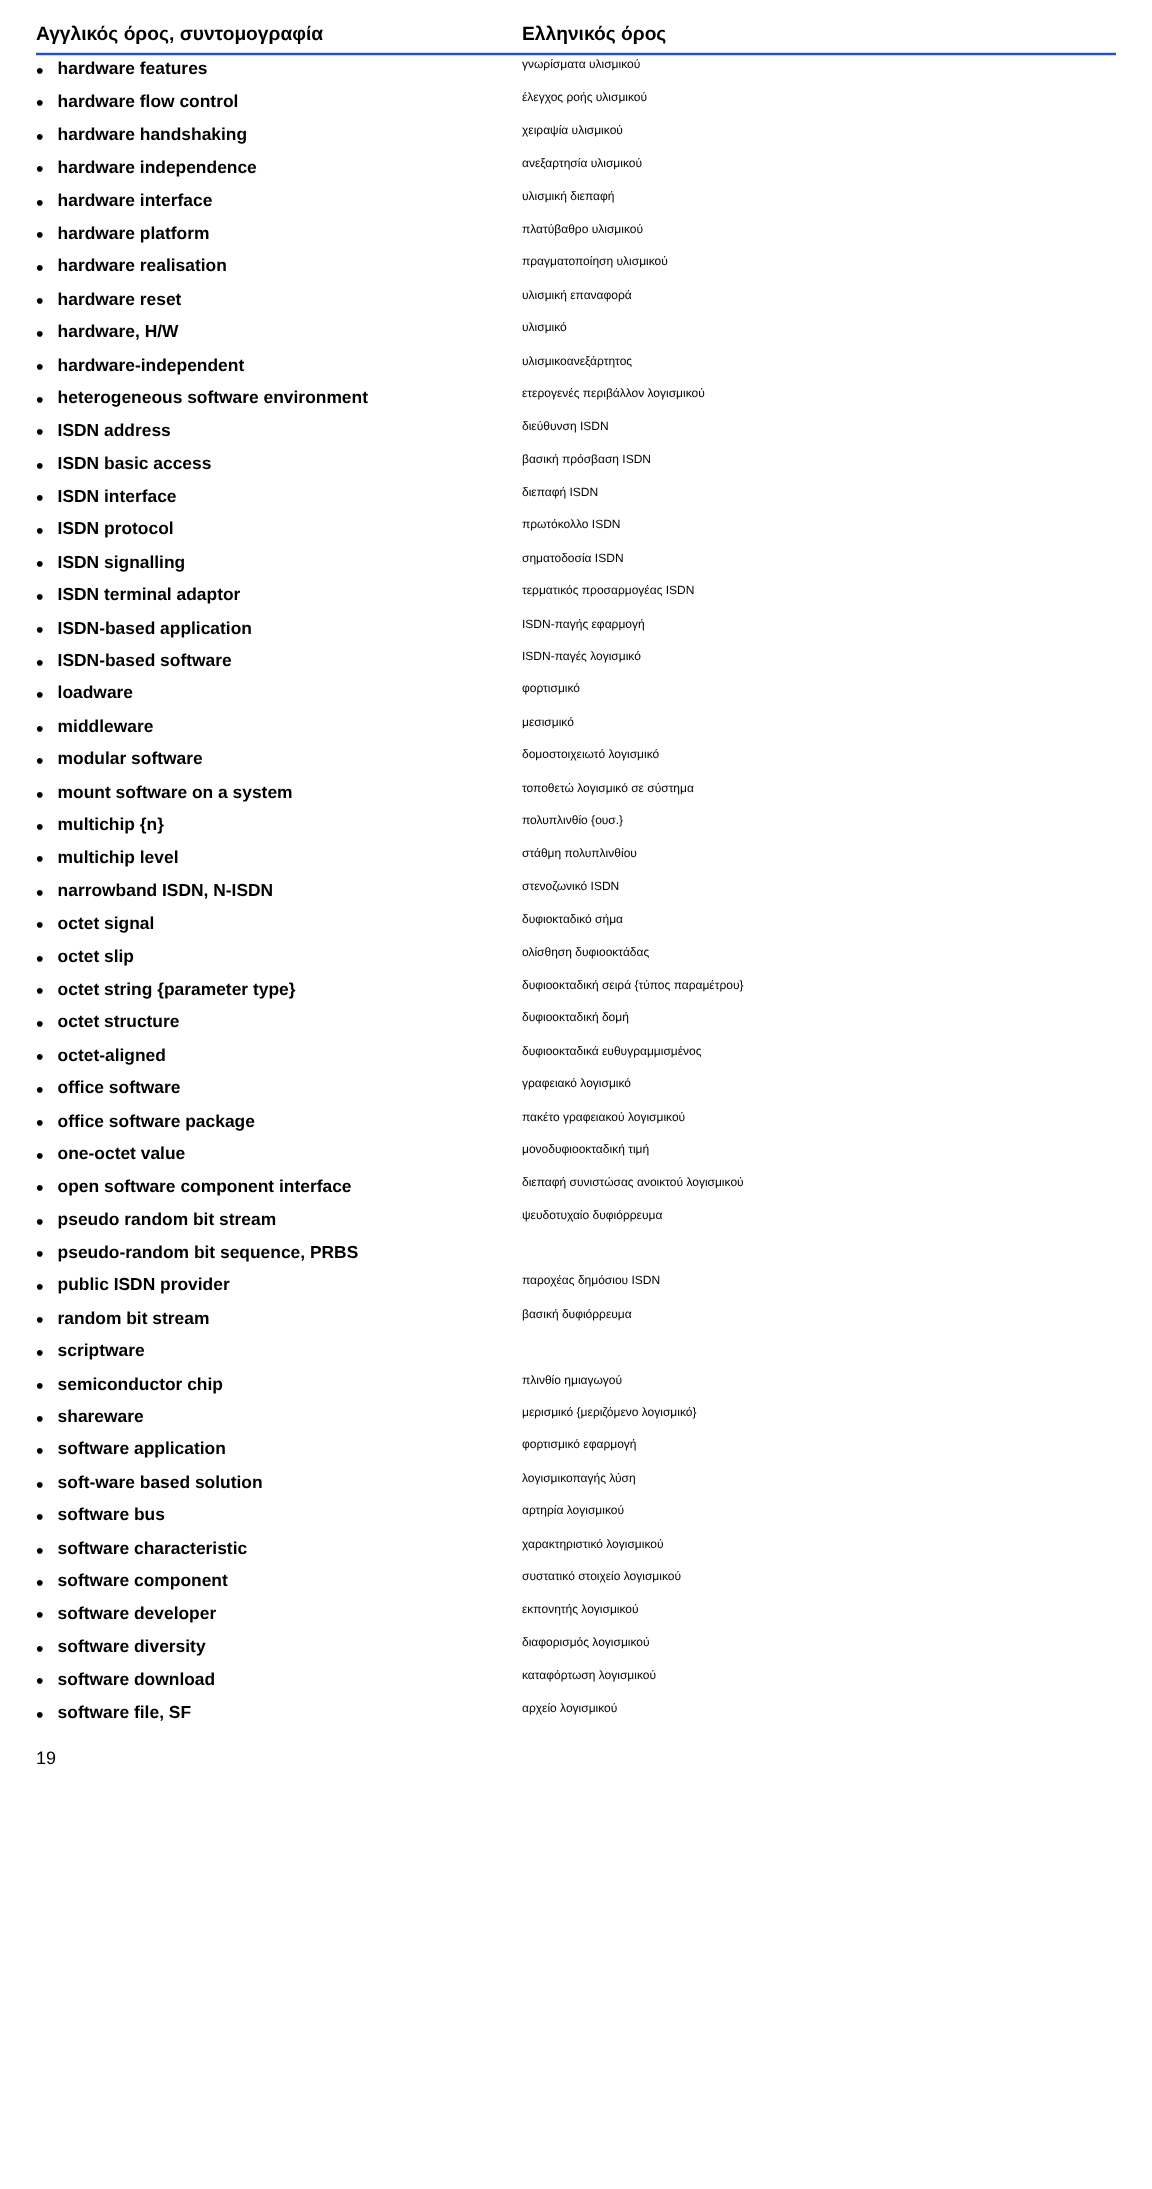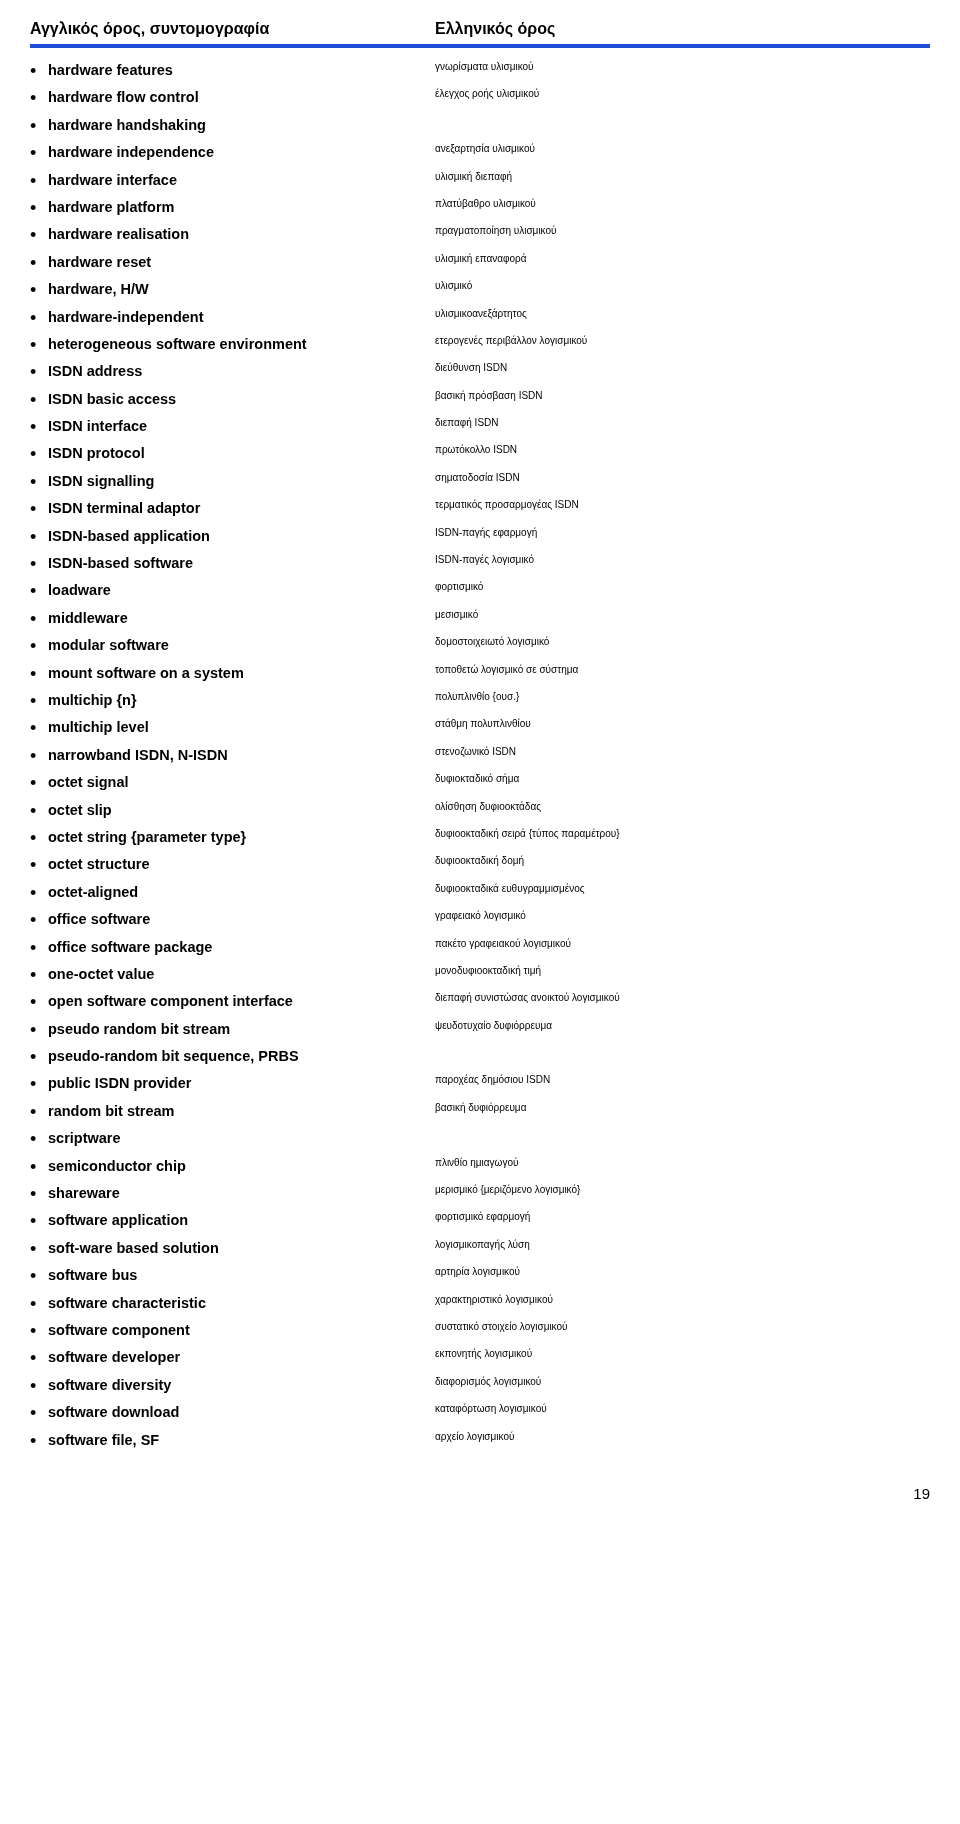--- a/index.html
+++ b/index.html
@@ -12,23 +12,22 @@
       font-family: Arial, Helvetica, sans-serif;
       font-size: 15px;
       color: #000;
       width: 960px;
       min-height: 1824px;
       padding: 20px 30px 40px 30px;
     }
     .header-row {
       display: flex;
       flex-direction: row;
-      border-bottom: 4px solid #1d4ed8;
+      border-bottom: 2px solid #1d4ed8;
       padding-bottom: 6px;
-      margin-bottom: 10px;
     }
     .header-col-en {
       width: 45%;
       font-weight: bold;
       font-size: 16px;
     }
     .header-col-gr {
       width: 55%;
       font-weight: bold;
       font-size: 16px;
@@ -60,22 +59,22 @@
       font-weight: bold;
       font-size: 14.5px;
       line-height: 1.45;
     }
     .term-gr {
       width: 55%;
       font-size: 10px;
       line-height: 1.45;
     }
     .page-number {
-      text-align: right;
-      margin-top: 30px;
+      text-align: left;
+      margin-top: 14px;
       font-size: 15px;
       font-weight: normal;
     }
   </style>
 </head>
 <body>
 
 <div class="header-row">
   <div class="header-col-en">Αγγλικός όρος, συντομογραφία</div>
   <div class="header-col-gr">Ελληνικός όρος</div>
@@ -94,20 +93,21 @@
         <span class="bullet">•</span>
         <span class="term-en-text">hardware flow control</span>
       </div>
       <div class="term-gr">έλεγχος ροής υλισμικού</div>
     </div>
     <div class="term-row">
       <div class="term-en">
         <span class="bullet">•</span>
         <span class="term-en-text">hardware handshaking</span>
       </div>
+      <div class="term-gr">χειραψία υλισμικού</div>
     </div>
     <div class="term-row">
       <div class="term-en">
         <span class="bullet">•</span>
         <span class="term-en-text">hardware independence</span>
       </div>
       <div class="term-gr">ανεξαρτησία υλισμικού</div>
     </div>
     <div class="term-row">
       <div class="term-en">

